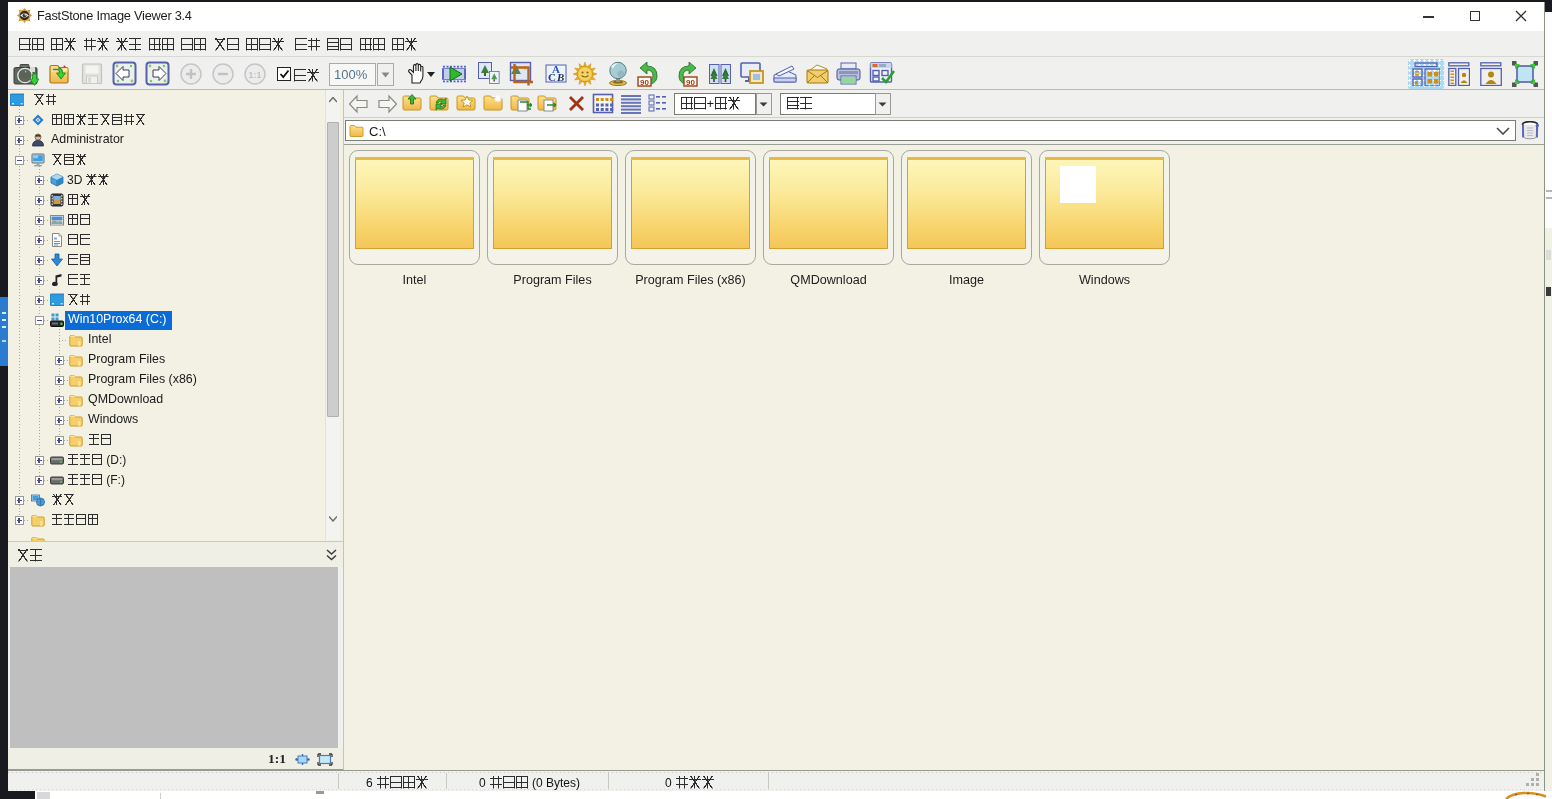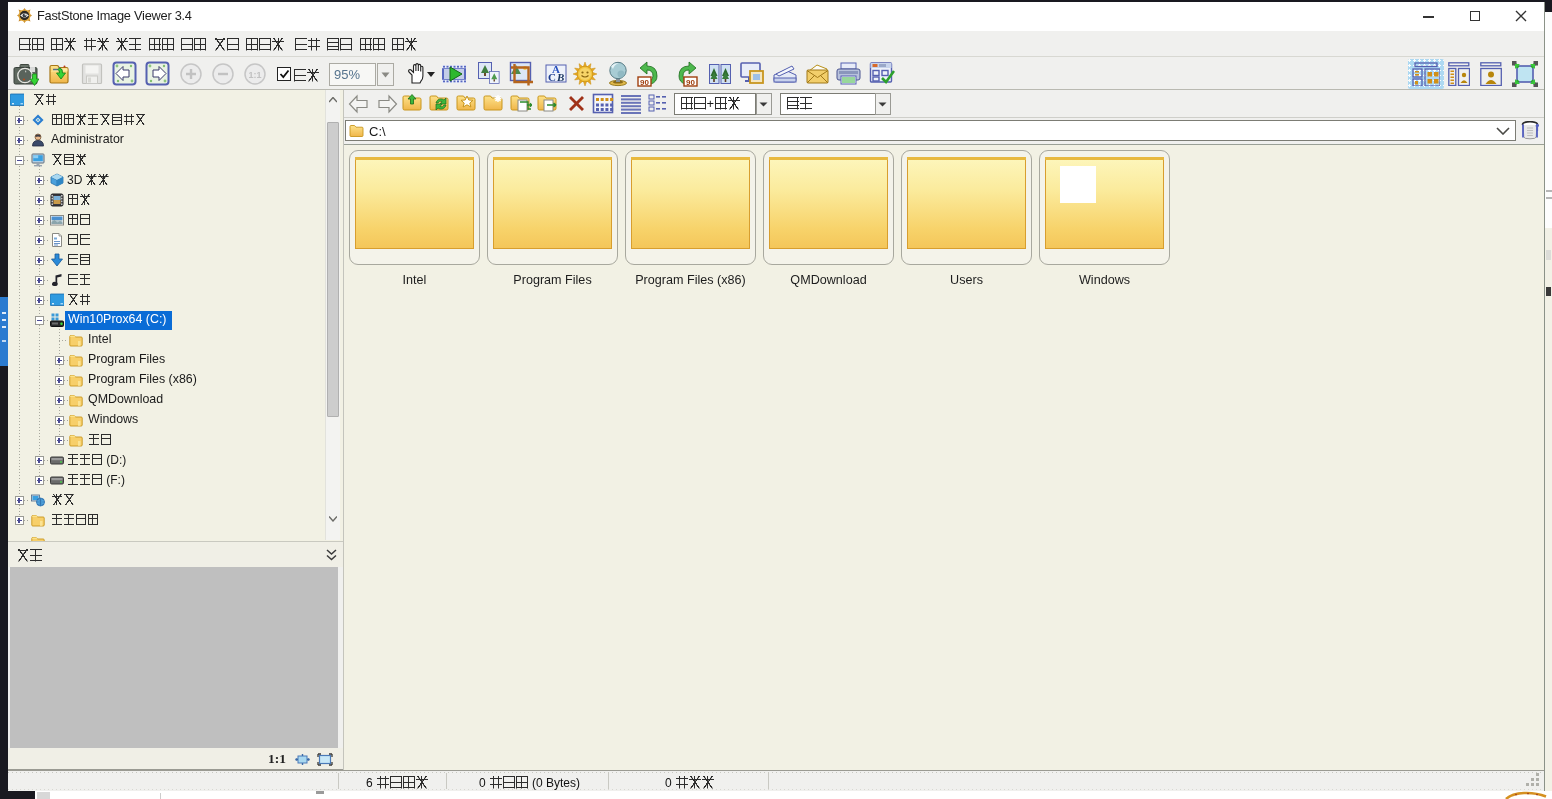--- a/index.html
+++ b/index.html
@@ -132,21 +132,21 @@
     <svg class="a" style="left:242px;top:61px" width="26" height="26" viewBox="0 0 26 26">
       <circle cx="13" cy="13" r="10" fill="#ececec" stroke="#c6c6c6" stroke-width="1.5"></circle>
       <text x="13" y="16.5" font-size="9" font-weight="bold" fill="#c2c2c2" text-anchor="middle" font-family="Liberation Sans">1:1</text>
     </svg>
     <div class="a" style="left:277px;top:67px;width:13.5px;height:13.5px;background:#fff;border:1.6px solid #222;box-sizing:border-box"></div>
     <svg class="a" style="left:279px;top:68.5px" width="11" height="10" viewBox="0 0 11 10">
       <path d="M1.5 5 L4.3 8 L9.5 1.5" stroke="#111" stroke-width="1.8" fill="none"></path>
     </svg>
     <div class="a" style="left:293px;top:68px;white-space:nowrap;font-size:13px"><b class="h pf"></b><b class="h ph"></b></div>
     <div class="a" style="left:329px;top:63px;width:47px;height:23px;background:#f7f7f5;border:1px solid #abaaa3;box-sizing:border-box"></div>
-    <div class="a" style="left:334px;top:67px;white-space:nowrap;font-size:13px;color:#56748e">95%</div>
+    <div class="a" style="left:334px;top:67px;white-space:nowrap;font-size:13px;color:#56748e">100%</div>
     <div class="a" style="left:377px;top:63px;width:17px;height:23px;background:#f0f0ee;border:1px solid #abaaa3;box-sizing:border-box"></div>
     <svg class="a" style="left:381px;top:72px" width="9" height="6" viewBox="0 0 9 6">
       <path d="M0.5 0.5 L8.5 0.5 L4.5 5.5 Z" fill="#8a8a84"></path>
     </svg>
     <svg class="a" style="left:404px;top:61px" width="24" height="26" viewBox="0 0 24 26">
       <path d="M8 22 L8 14 L5 11 Q4 10 5 9 Q6 8 7 9 L9.5 11.5 L9.5 5 Q9.5 3.6 10.7 3.6 Q11.9 3.6 11.9 5 L11.9 10 L11.9 4 Q11.9 2.6 13.1 2.6 Q14.3 2.6 14.3 4 L14.3 10 L14.3 4.8 Q14.3 3.4 15.5 3.4 Q16.7 3.4 16.7 4.8 L16.7 10.5 L16.7 6.5 Q16.7 5.2 17.8 5.2 Q18.9 5.2 18.9 6.5 L18.9 15 Q18.9 18 17 20 L16 22 Z" fill="#fff" stroke="#222" stroke-width="1.1"></path>
     </svg>
     <svg class="a" style="left:427px;top:72px" width="8" height="5" viewBox="0 0 8 5">
       <path d="M0 0 L8 0 L4 5 Z" fill="#222"></path>
     </svg>
@@ -822,21 +822,21 @@
     <div class="a" style="left:763px;top:150px;width:131px;height:115px;background:#f4f3ea;border:1px solid #a8a89e;border-radius:9px;box-sizing:border-box"></div>
     <div class="a" style="left:769px;top:157px;width:119px;height:92px;background:linear-gradient(#fdf6bc,#fbeb9d 35%,#f7d269 80%,#f4c65a);border:1px solid #d89e2e;box-sizing:border-box"></div>
     <div class="a" style="left:769px;top:157px;width:119px;height:3px;background:#e8b93f"></div>
     <div class="a" style="left:763px;top:273px;white-space:nowrap;">
       <div style="width:131px;text-align:center;font-size:12.6px;color:#1d1d1d">QMDownload</div>
     </div>
     <div class="a" style="left:901px;top:150px;width:131px;height:115px;background:#f4f3ea;border:1px solid #a8a89e;border-radius:9px;box-sizing:border-box"></div>
     <div class="a" style="left:907px;top:157px;width:119px;height:92px;background:linear-gradient(#fdf6bc,#fbeb9d 35%,#f7d269 80%,#f4c65a);border:1px solid #d89e2e;box-sizing:border-box"></div>
     <div class="a" style="left:907px;top:157px;width:119px;height:3px;background:#e8b93f"></div>
     <div class="a" style="left:901px;top:273px;white-space:nowrap;">
-      <div style="width:131px;text-align:center;font-size:12.6px;color:#1d1d1d">Users</div>
+      <div style="width:131px;text-align:center;font-size:12.6px;color:#1d1d1d">Image</div>
     </div>
     <div class="a" style="left:1039px;top:150px;width:131px;height:115px;background:#f4f3ea;border:1px solid #a8a89e;border-radius:9px;box-sizing:border-box"></div>
     <div class="a" style="left:1045px;top:157px;width:119px;height:92px;background:linear-gradient(#fdf6bc,#fbeb9d 35%,#f7d269 80%,#f4c65a);border:1px solid #d89e2e;box-sizing:border-box"></div>
     <div class="a" style="left:1045px;top:157px;width:119px;height:3px;background:#e8b93f"></div>
     <div class="a" style="left:1060px;top:16px;width:0px;height:0px;"></div>
     <div class="a" style="left:1060px;top:166px;width:36px;height:37px;background:#fff"></div>
     <div class="a" style="left:1039px;top:273px;white-space:nowrap;">
       <div style="width:131px;text-align:center;font-size:12.6px;color:#1d1d1d">Windows</div>
     </div>
     <div class="a" style="left:8px;top:770px;width:1536px;height:1px;background:#9a9a92"></div>

